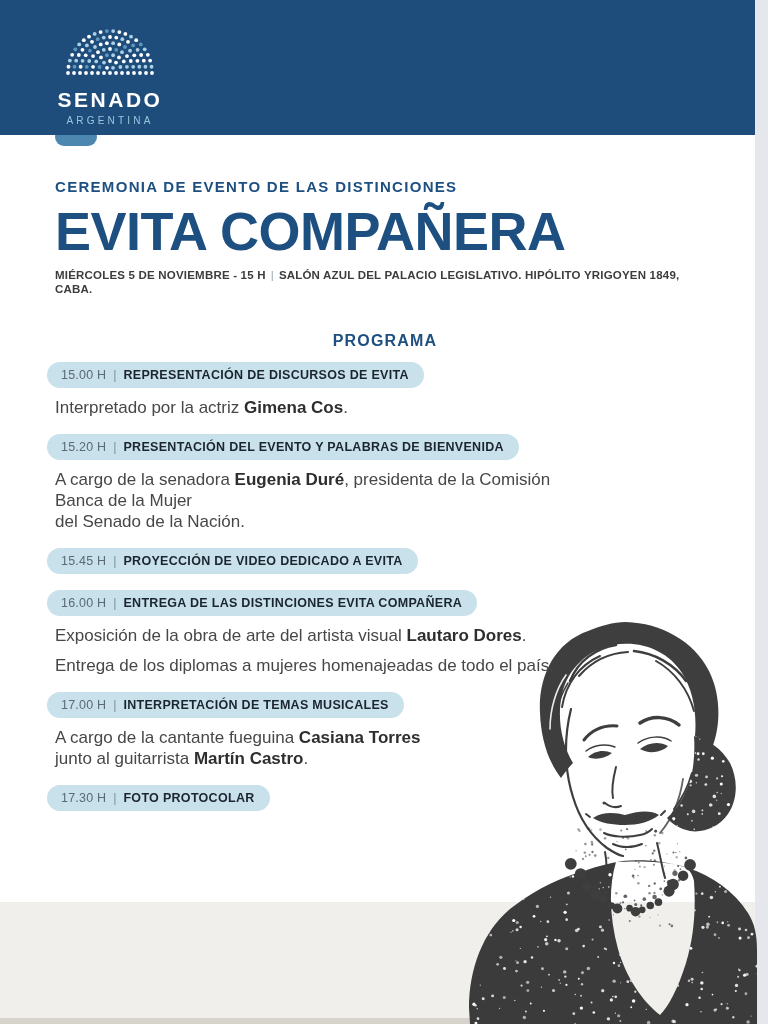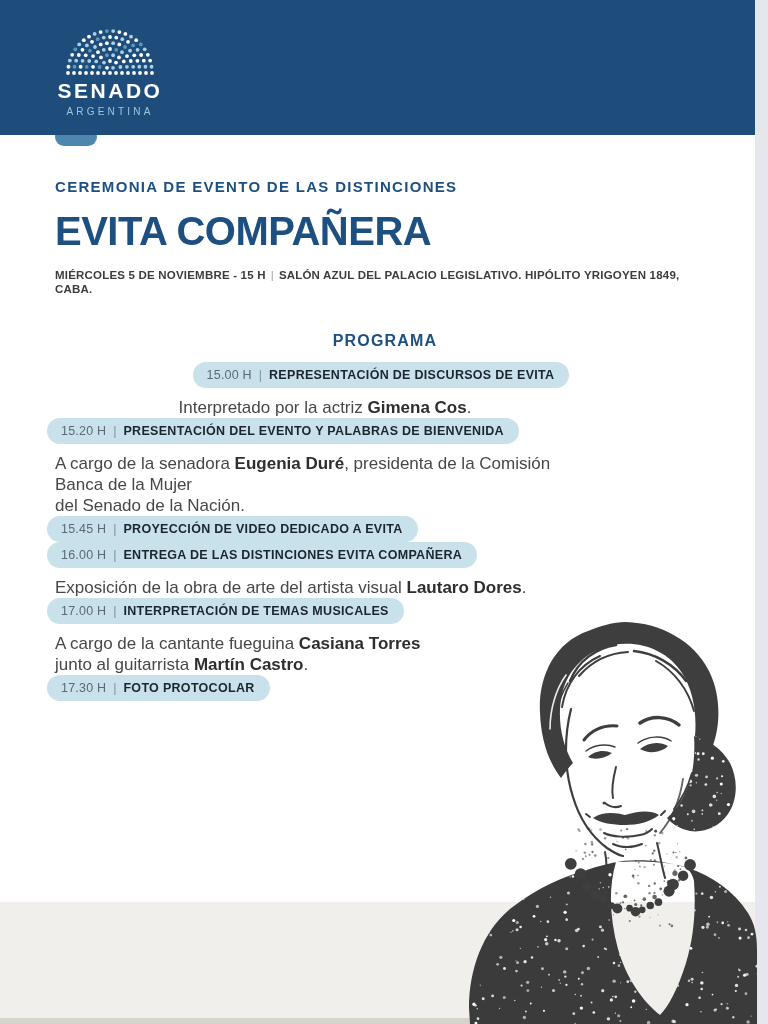--- a/index.html
+++ b/index.html
@@ -7,35 +7,35 @@
         font-family:"Liberation Sans","DejaVu Sans",sans-serif;}
   
   .footer-band{position:absolute;left:0;right:13px;top:902px;bottom:0;background:var(--footer-bg);}
   .edge-right{position:absolute;top:0;right:0;width:13px;height:100%;background:var(--edge-right);}
   .edge-bottom{position:absolute;left:0;right:13px;bottom:0;height:6px;background:var(--edge-bottom);}
 
   .hdr{position:absolute;top:0;left:0;right:13px;height:135px;background:var(--header-bg);z-index:3;}
   .hdr-tab{position:absolute;top:128px;left:55px;width:42px;height:18px;border-radius:9px;
            background:var(--tab);z-index:2;}
   .logo{position:absolute;left:55px;top:27px;width:110px;text-align:center;}
-  .logo-senado{color:#ffffff;font-weight:bold;font-size:21px;letter-spacing:2.5px;margin-top:0;}
+  .logo-senado{color:#ffffff;font-weight:bold;font-size:21px;letter-spacing:2.5px;margin-top:9px;}
   .logo-arg{color:var(--logo-blue);font-weight:normal;font-size:10px;letter-spacing:3.2px;margin-top:3px;}
 
   .content{position:absolute;left:55px;top:178px;width:660px;z-index:4;}
   .kicker{color:var(--accent);font-size:15px;font-weight:bold;letter-spacing:1.3px;line-height:18px;}
-  .title{color:var(--accent);font-size:40px;font-weight:bold;letter-spacing:-0.5px;line-height:46px;
+  .title{color:var(--accent);font-size:54px;font-weight:bold;letter-spacing:-0.5px;line-height:46px;
          margin-top:12px;}
   .meta{margin-top:14px;font-size:11.5px;line-height:14px;color:var(--meta-text);font-weight:bold;
         letter-spacing:0.2px;}
   .meta .sep{font-weight:normal;color:#9aa4ac;margin:0 5px;}
   .prog-head{color:var(--accent);font-size:16px;font-weight:bold;letter-spacing:1.2px;margin-top:36px;
              line-height:18px;text-align:center;}
   .prog-list{margin-top:0;}
-  .prog-item{}
-  .prog-item:first-child{margin-top:12px;text-align:center;}
+  .prog-item{margin-top:16px;}
+  .prog-item:first-child{margin-top:12px;}
   .pill{display:inline-flex;align-items:baseline;background:var(--pill-bg);border-radius:14px;
         padding:5px 15px 5px 14px;margin-left:-8px;font-size:12.5px;line-height:16px;}
   .pill-time{color:var(--pill-time);font-weight:normal;letter-spacing:0.2px;}
   .pill-sep{color:#7e95a2;font-weight:normal;margin:0 7px;}
   .pill-title{color:var(--pill-title);font-weight:bold;letter-spacing:0.3px;}
   .prog-item p{margin:9px 0 0;font-size:17px;line-height:21px;color:var(--body-text);max-width:540px;}
   .prog-item p b{color:#2e2e2e;}
   .portrait{position:absolute;left:458px;top:619px;width:300px;height:405px;z-index:1;}
 </style>
 </head>
@@ -165,21 +165,21 @@
           </div><p><span>A cargo de la senadora </span><b>Eugenia Duré</b><span>, presidenta de la Comisión Banca de la Mujer</span><br><span>del Senado de la Nación.</span></p></div>
         <div class="prog-item"><div class="pill">
             <span class="pill-time">15.45 H</span>
             <span class="pill-sep">|</span>
             <span class="pill-title">PROYECCIÓN DE VIDEO DEDICADO A EVITA</span>
           </div></div>
         <div class="prog-item"><div class="pill">
             <span class="pill-time">16.00 H</span>
             <span class="pill-sep">|</span>
             <span class="pill-title">ENTREGA DE LAS DISTINCIONES EVITA COMPAÑERA</span>
-          </div><p><span>Exposición de la obra de arte del artista visual </span><b>Lautaro Dores</b><span>.</span></p></div>
+          </div><p><span>Exposición de la obra de arte del artista visual </span><b>Lautaro Dores</b><span>.</span></p><p><span>Entrega de los diplomas a mujeres homenajeadas de todo el país.</span></p></div>
         <div class="prog-item"><div class="pill">
             <span class="pill-time">17.00 H</span>
             <span class="pill-sep">|</span>
             <span class="pill-title">INTERPRETACIÓN DE TEMAS MUSICALES</span>
           </div><p><span>A cargo de la cantante fueguina </span><b>Casiana Torres</b><br><span>junto al guitarrista </span><b>Martín Castro</b><span>.</span></p></div>
         <div class="prog-item"><div class="pill">
             <span class="pill-time">17.30 H</span>
             <span class="pill-sep">|</span>
             <span class="pill-title">FOTO PROTOCOLAR</span>
           </div></div>

